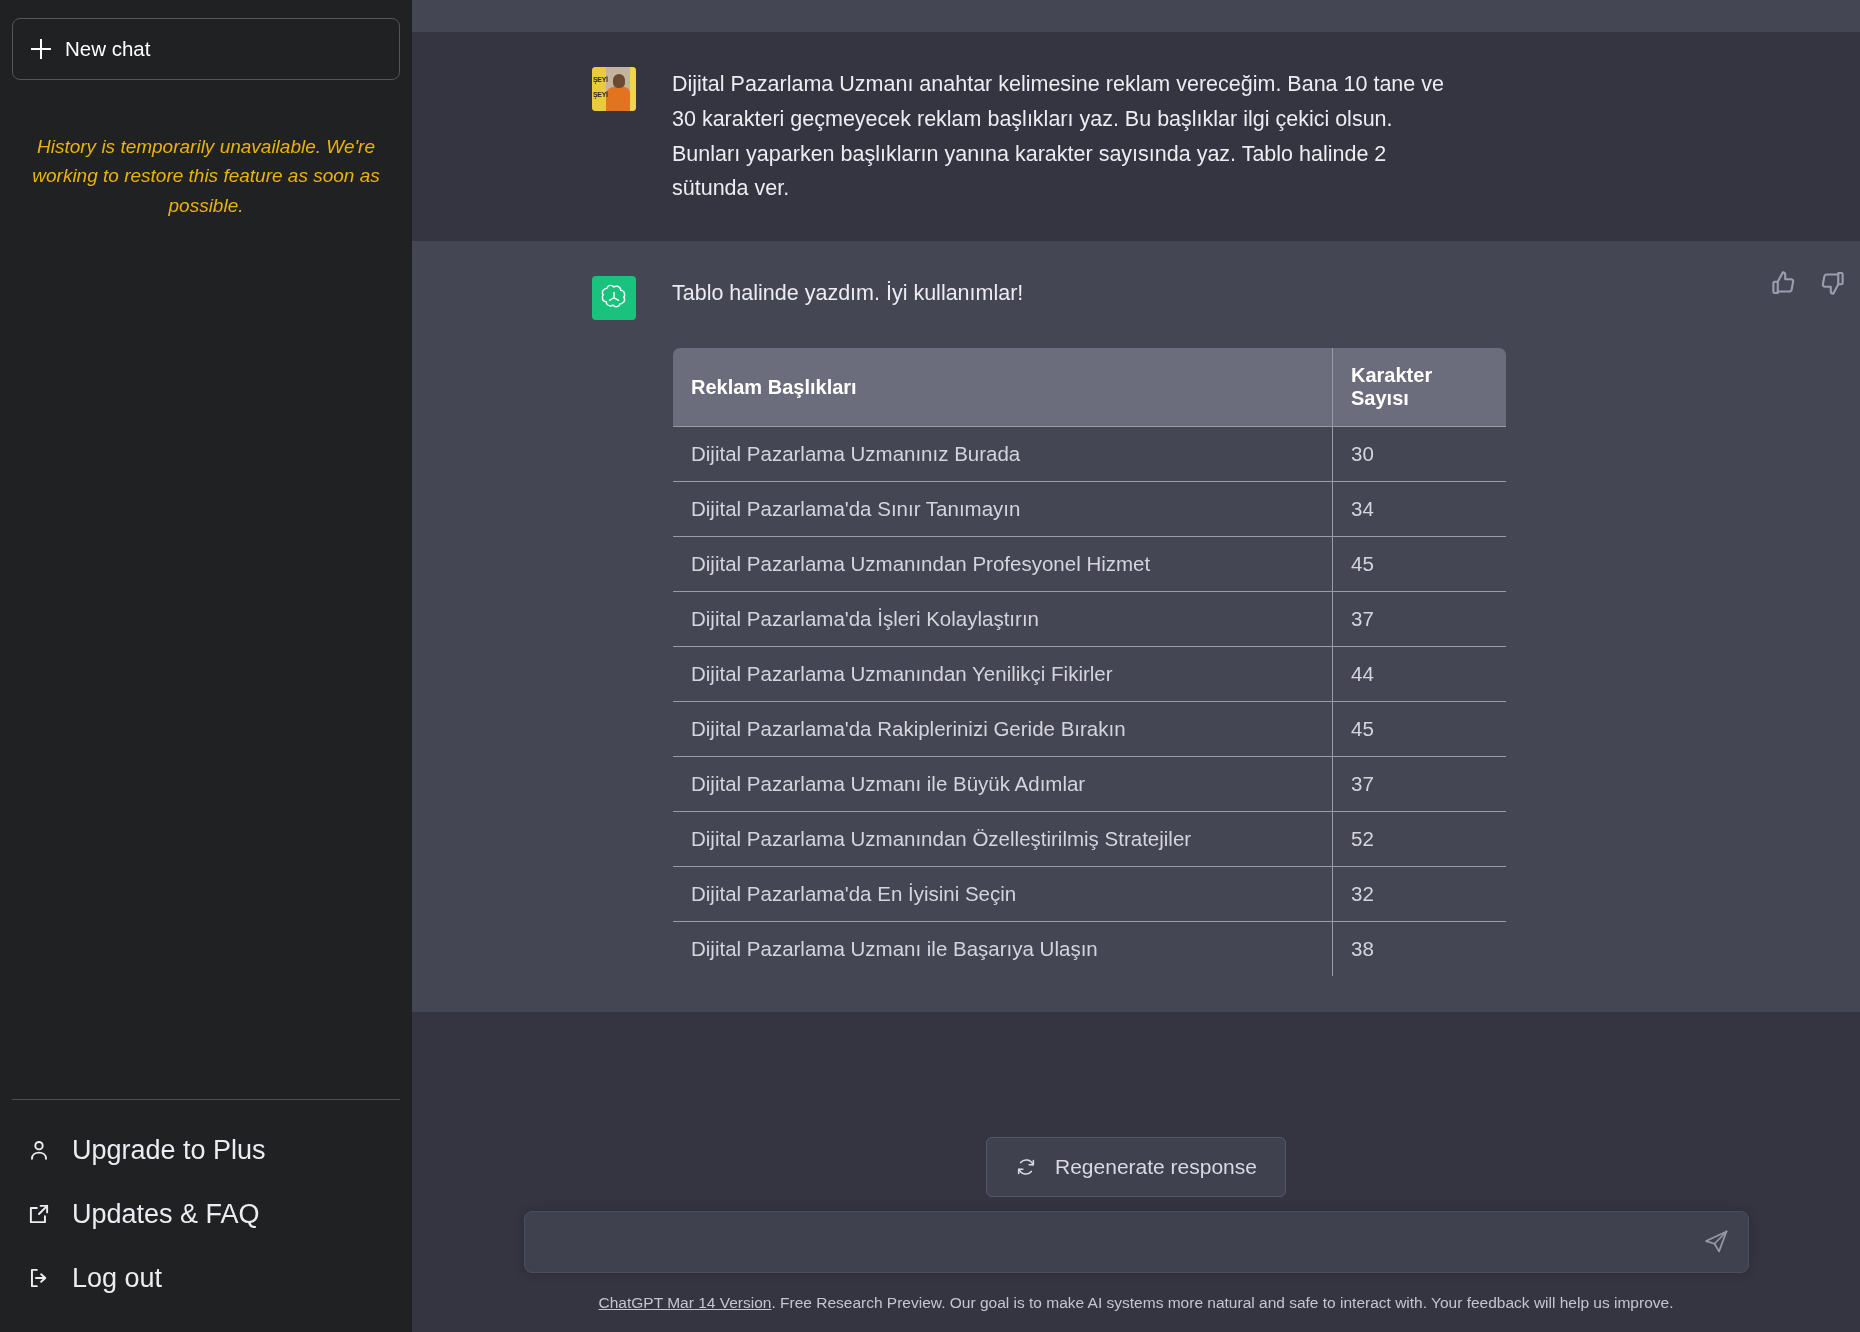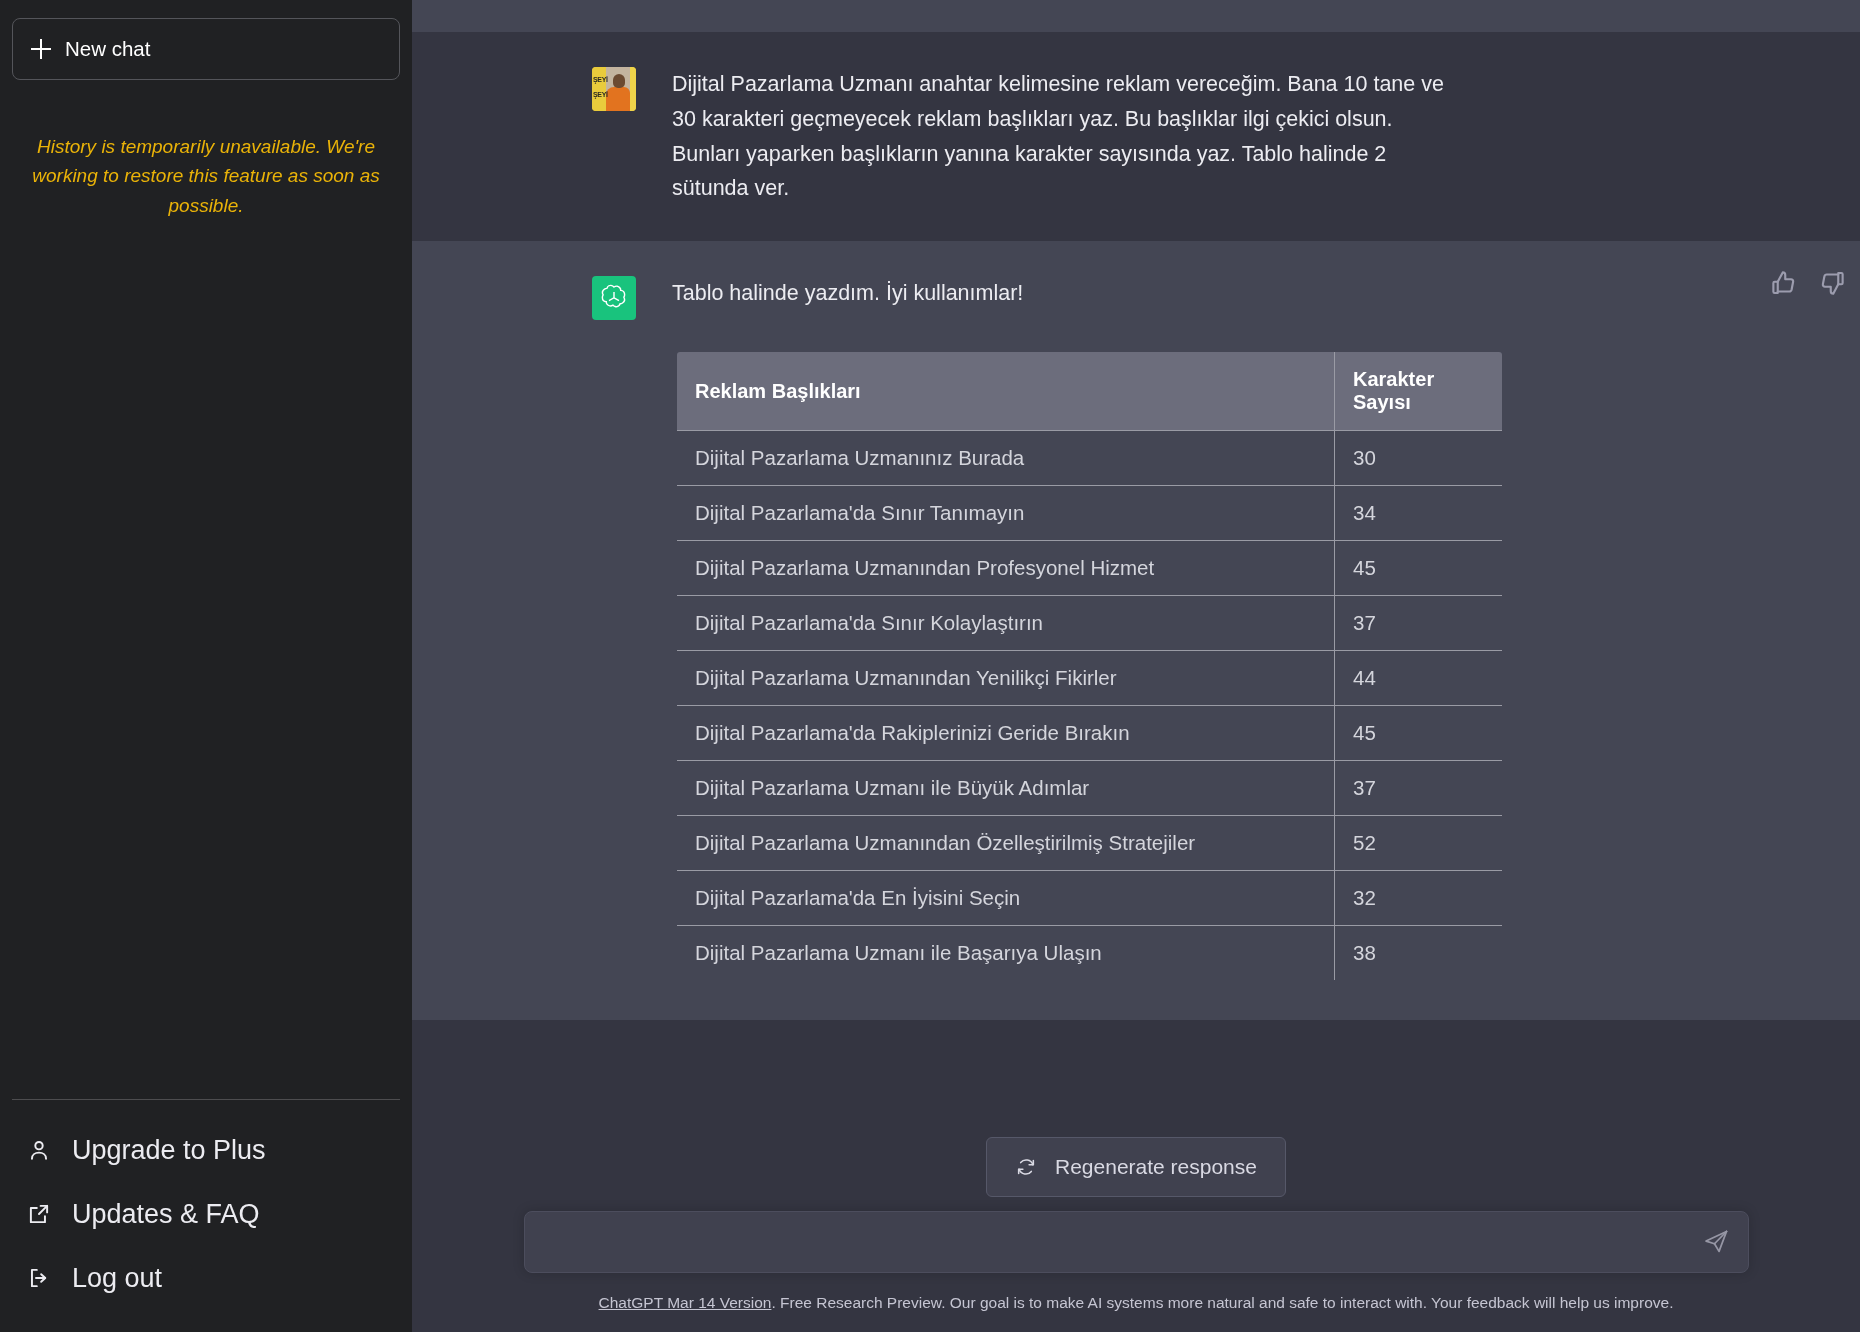--- a/index.html
+++ b/index.html
@@ -131,21 +131,21 @@
   }
   .rate-btn { width: 30px; height: 30px; cursor: pointer; opacity: .85; }
 
   
   .tbl-wrap { margin-top: 36px; }
   table.ads {
     border-collapse: collapse;
     border-spacing: 0;
     width: 835px;
     font-size: 20px;
-    border: 5px solid #5eead4;
+    border: 1px solid #5eead4;
     border-radius: 8px;
     overflow: hidden;
   }
   table.ads th {
     background: #6c6d7c;
     color: #ffffff;
     font-weight: bold;
     text-align: left;
     padding: 16px 18px;
     border: 1px solid #9a9ba5;
@@ -327,21 +327,21 @@
                   </tr>
                   <tr>
                     <td>Dijital Pazarlama'da Sınır Tanımayın</td>
                     <td>34</td>
                   </tr>
                   <tr>
                     <td>Dijital Pazarlama Uzmanından Profesyonel Hizmet</td>
                     <td>45</td>
                   </tr>
                   <tr>
-                    <td>Dijital Pazarlama'da Sınır Kolaylaştırın</td>
+                    <td>Dijital Pazarlama'da İşleri Kolaylaştırın</td>
                     <td>37</td>
                   </tr>
                   <tr>
                     <td>Dijital Pazarlama Uzmanından Yenilikçi Fikirler</td>
                     <td>44</td>
                   </tr>
                   <tr>
                     <td>Dijital Pazarlama'da Rakiplerinizi Geride Bırakın</td>
                     <td>45</td>
                   </tr>

